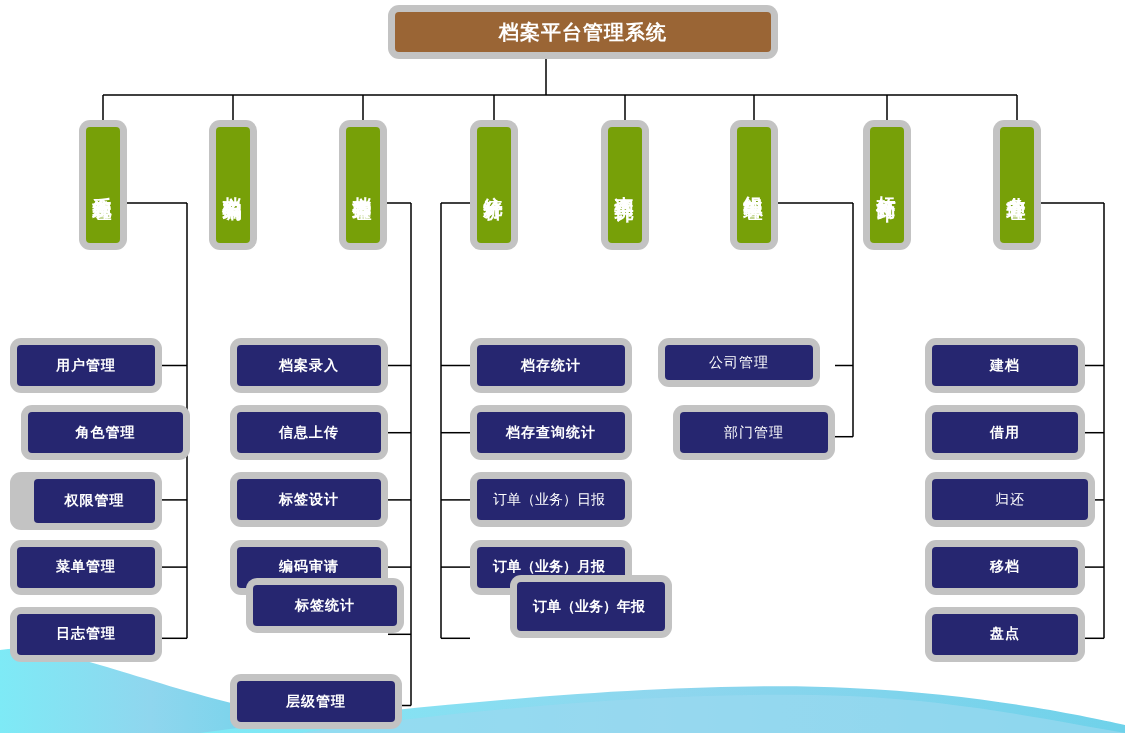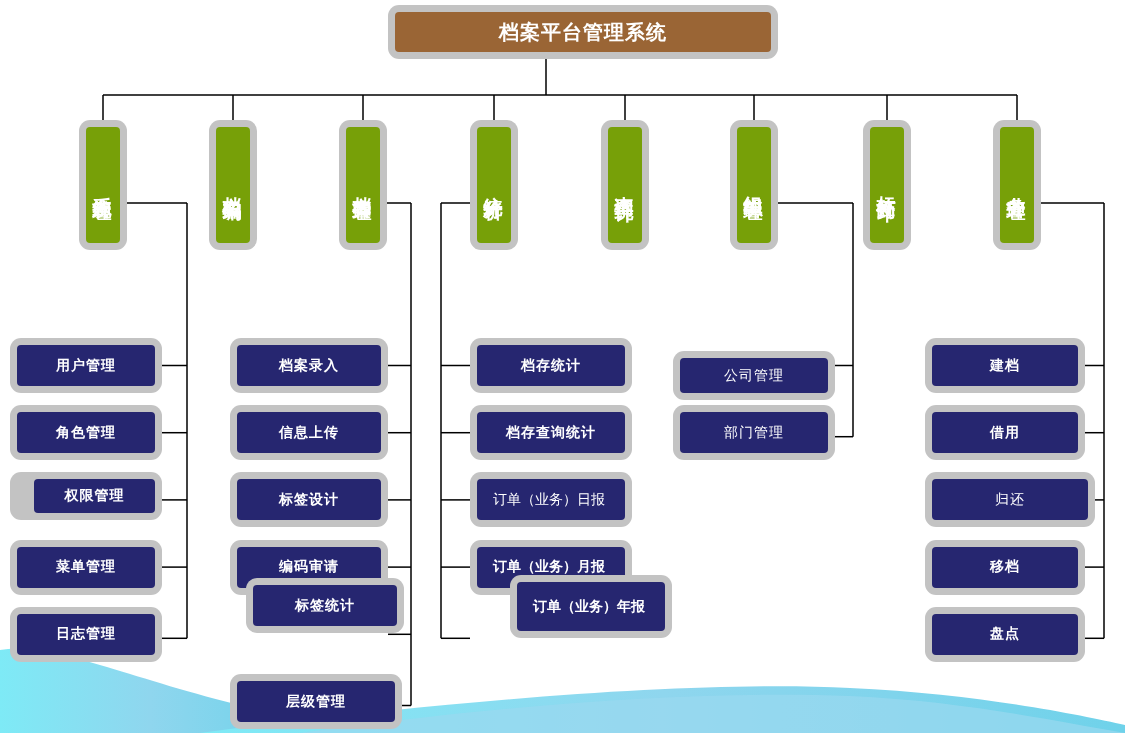--- a/index.html
+++ b/index.html
@@ -94,24 +94,24 @@
   <div class="inner">档案平台管理系统</div>
 </div>
 
 <div id="nodes">
     <div class="box cat" style="left: 79px; top: 120px; width: 48px; height: 130px;">
       <div class="inner">系统管理</div>
     </div>
     <div class="box leaf" style="left: 10px; top: 338px; width: 152px; height: 55px;">
       <div class="inner">用户管理</div>
     </div>
-    <div class="box leaf" style="left: 10px; top: 405.2px; width: 152px; height: 55px;">
+    <div class="box leaf" style="left: 21px; top: 405.2px; width: 169px; height: 55px;">
       <div class="inner">角色管理</div>
     </div>
-    <div class="box leaf" style="left: 10px; top: 472.4px; width: 152px; height: 48px; padding-left: 24px;">
+    <div class="box leaf" style="left: 10px; top: 472.4px; width: 152px; height: 58px; padding-left: 24px;">
       <div class="inner">权限管理</div>
     </div>
     <div class="box leaf" style="left: 10px; top: 539.6px; width: 152px; height: 55px;">
       <div class="inner">菜单管理</div>
     </div>
     <div class="box leaf" style="left: 10px; top: 606.8px; width: 152px; height: 55px;">
       <div class="inner">日志管理</div>
     </div>
     <div class="box cat" style="left: 209px; top: 120px; width: 48px; height: 130px;">
       <div class="inner">档案编码</div>
@@ -154,21 +154,21 @@
     </div>
     <div class="box leaf tight" style="left: 470px; top: 575px; width: 162px; height: 63px; margin-left: 40px;">
       <div class="inner">订单（业务）年报</div>
     </div>
     <div class="box cat" style="left: 601px; top: 120px; width: 48px; height: 130px;">
       <div class="inner">查询统计</div>
     </div>
     <div class="box cat" style="left: 730px; top: 120px; width: 48px; height: 130px;">
       <div class="inner">组织管理</div>
     </div>
-    <div class="box leaf light" style="left: 673px; top: 338px; width: 162px; height: 49px; margin-top: 13px;">
+    <div class="box leaf light" style="left: 658px; top: 338px; width: 162px; height: 49px;">
       <div class="inner">公司管理</div>
     </div>
     <div class="box leaf light" style="left: 673px; top: 405.2px; width: 162px; height: 55px;">
       <div class="inner">部门管理</div>
     </div>
     <div class="box cat" style="left: 863px; top: 120px; width: 48px; height: 130px;">
       <div class="inner">标签打印</div>
     </div>
     <div class="box cat" style="left: 993px; top: 120px; width: 48px; height: 130px;">
       <div class="inner">业务管理</div>

